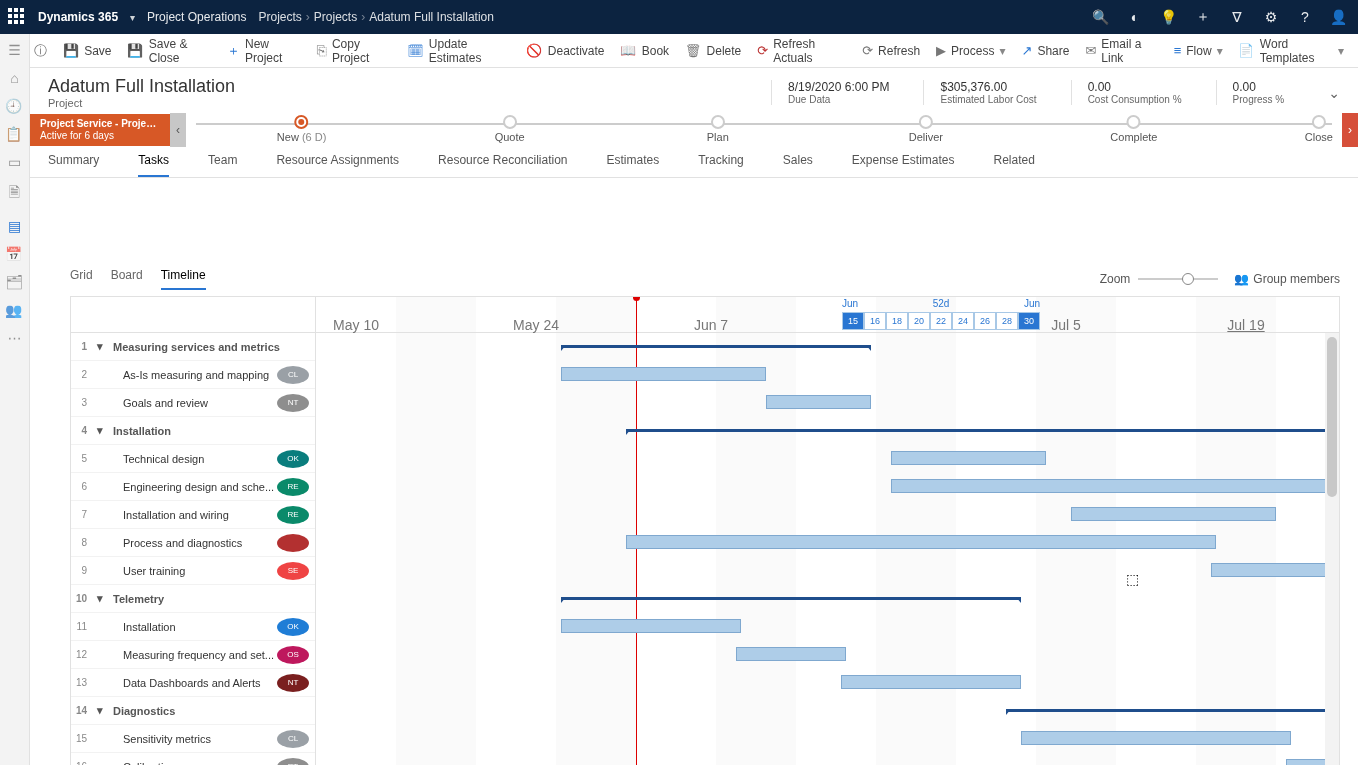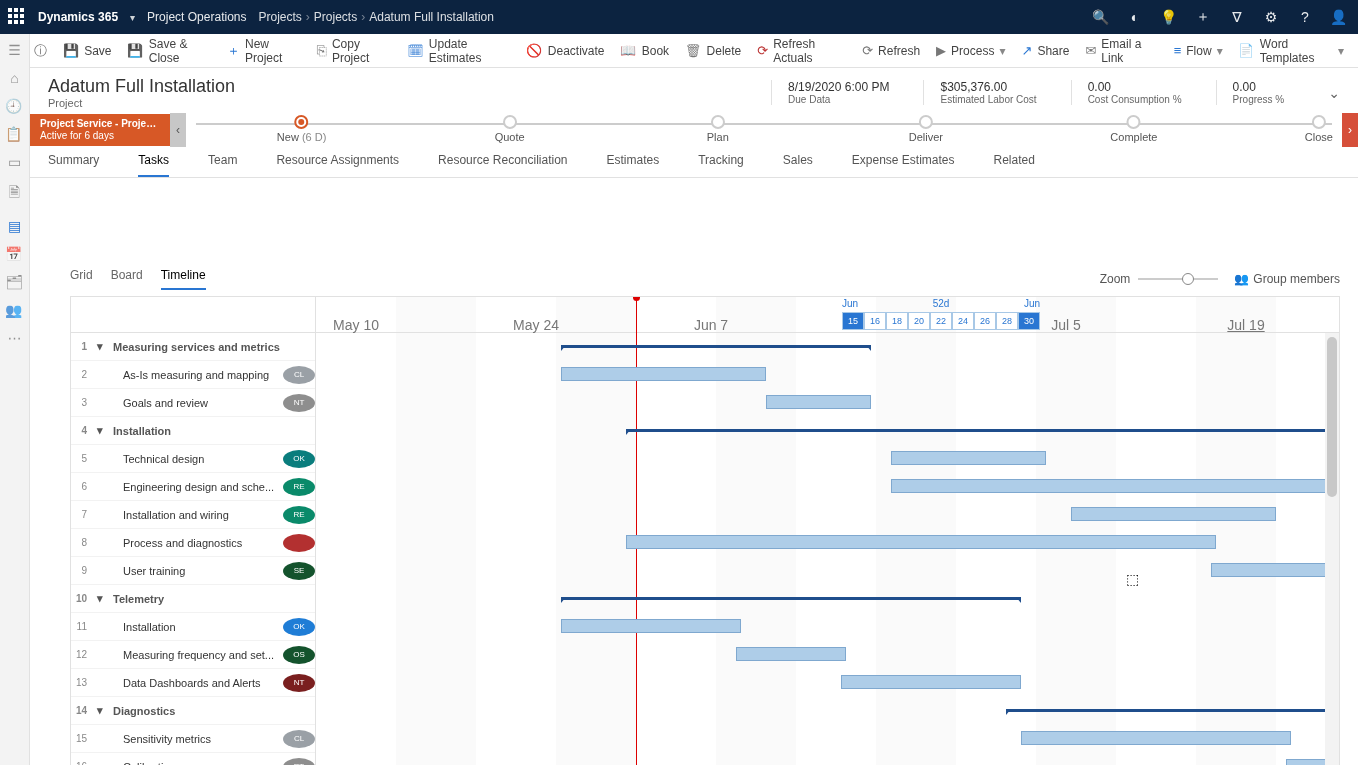--- a/index.html
+++ b/index.html
@@ -109,21 +109,21 @@
   .timelabel{position:absolute;font-size:14px;color:#777;top:20px;transform:translateX(-50%);}
   .selwin{position:absolute;top:2px;height:30px;display:flex;align-items:center;margin-left:36px;}
   .selwin .lbl{position:absolute;top:-1px;font-size:10px;color:#2976d2;}
   .selwin .box{display:flex;gap:0;}
   .selwin .d{width:22px;height:18px;border:1px solid #a8c8e6;background:#fff;color:#2976d2;font-size:9px;display:flex;align-items:center;justify-content:center;}
   .selwin .d.cap{background:#2976d2;color:#fff;}
   .row{height:28px;display:flex;align-items:center;border-bottom:1px solid #f2f2f2;font-size:11px;}
   .row .num{width:22px;text-align:right;color:#888;padding-right:6px;font-size:10px;}
   .row .chev{width:12px;color:#555;}
   .row .name{flex:1;white-space:nowrap;overflow:hidden;text-overflow:ellipsis;}
-  .row .avatar{width:32px;height:18px;border-radius:50%;color:#fff;font-size:8px;display:flex;align-items:center;justify-content:center;}
+  .row .avatar{width:32px;height:18px;border-radius:50%;color:#fff;font-size:8px;display:flex;align-items:center;justify-content:center;margin-right:6px;}
   .row.group{font-weight:600;}
   .row.child .name{padding-left:18px;font-weight:400;}
   .bars{position:absolute;left:0;right:16px;top:36px;}
   .brow{height:28px;position:relative;}
   .bar{position:absolute;top:6px;height:14px;background:var(--light-blue);border:1px solid #7fa8cf;}
   .sumbar{position:absolute;top:12px;height:3px;background:#1f4e8c;}
   .sumbar::before,.sumbar::after{content:"";position:absolute;top:0;width:0;height:0;border-top:6px solid #1f4e8c;}
   .sumbar::before{left:0;border-right:5px solid transparent;}
   .sumbar::after{right:0;border-left:5px solid transparent;}
   .today{position:absolute;top:0;bottom:0;width:1px;background:#d00;}
@@ -394,38 +394,38 @@
             <div class="row child">
               <div class="num">8</div>
               <div class="chev"></div>
               <div class="name">Process and diagnostics</div>
               <div class="avatar" style="background:#b33030"></div>
             </div>
             <div class="row child">
               <div class="num">9</div>
               <div class="chev"></div>
               <div class="name">User training</div>
-              <div class="avatar" style="background:#14532d">SE</div>
+              <div class="avatar" style="background:#ef4444">SE</div>
             </div>
             <div class="row group">
               <div class="num">10</div>
               <div class="chev">▾</div>
               <div class="name">Telemetry</div>
             </div>
             <div class="row child">
               <div class="num">11</div>
               <div class="chev"></div>
               <div class="name">Installation</div>
               <div class="avatar" style="background:#1f7dd6">OK</div>
             </div>
             <div class="row child">
               <div class="num">12</div>
               <div class="chev"></div>
               <div class="name">Measuring frequency and set...</div>
-              <div class="avatar" style="background:#14532d">OS</div>
+              <div class="avatar" style="background:#be185d">OS</div>
             </div>
             <div class="row child">
               <div class="num">13</div>
               <div class="chev"></div>
               <div class="name">Data Dashboards and Alerts</div>
               <div class="avatar" style="background:#7a1f1f">NT</div>
             </div>
             <div class="row group">
               <div class="num">14</div>
               <div class="chev">▾</div>

